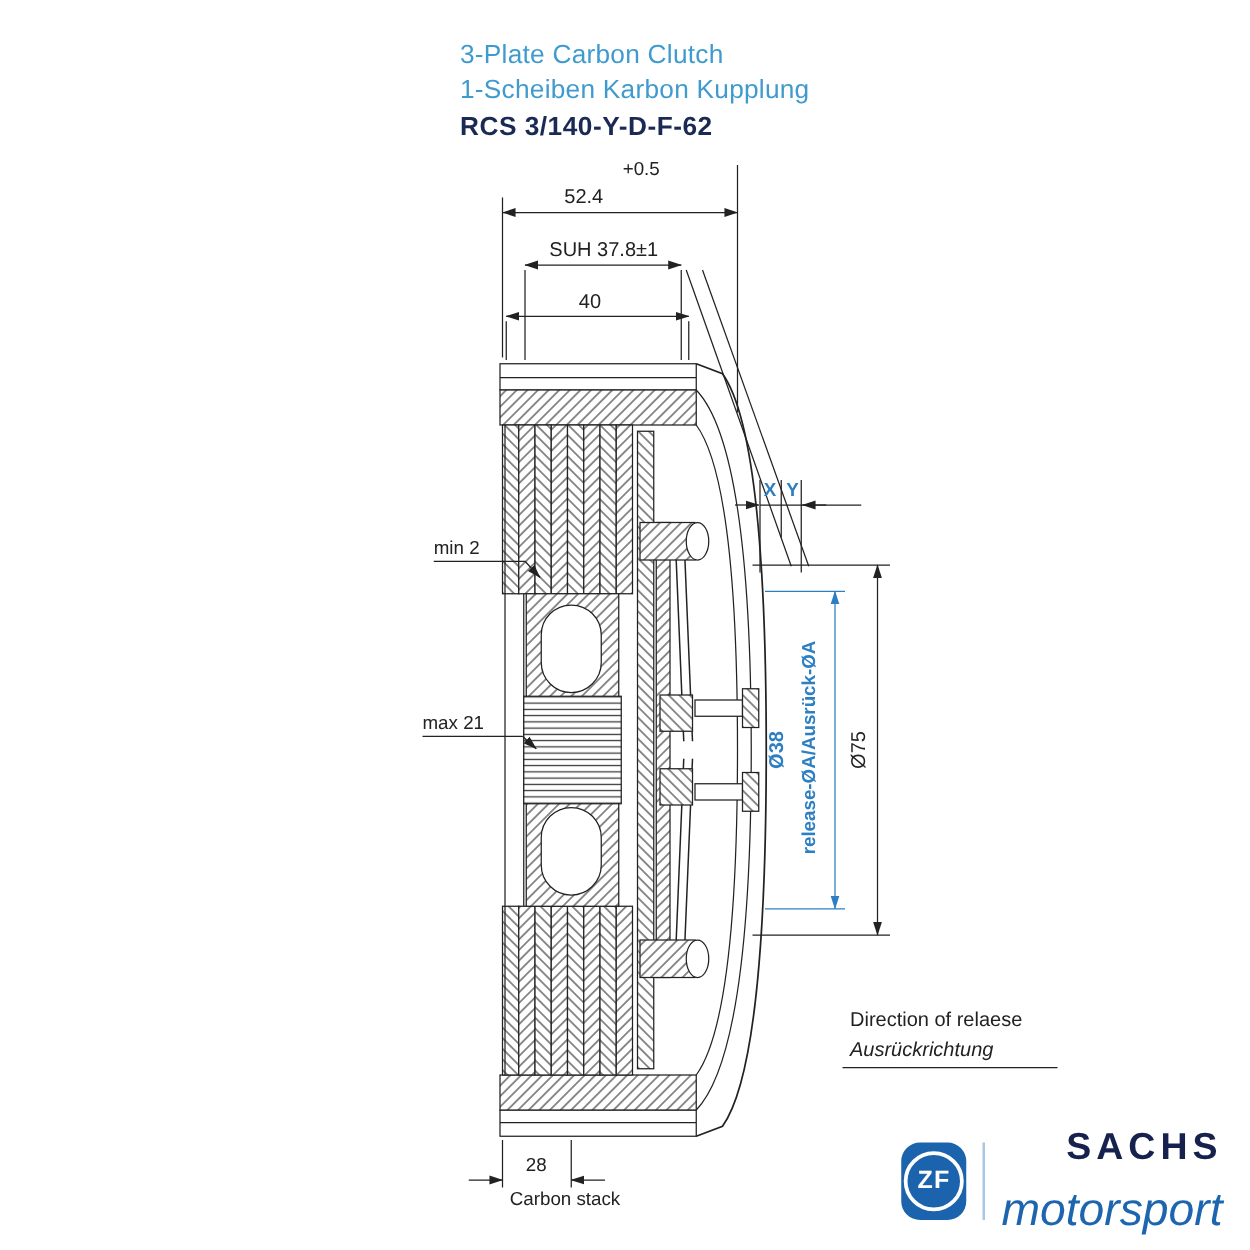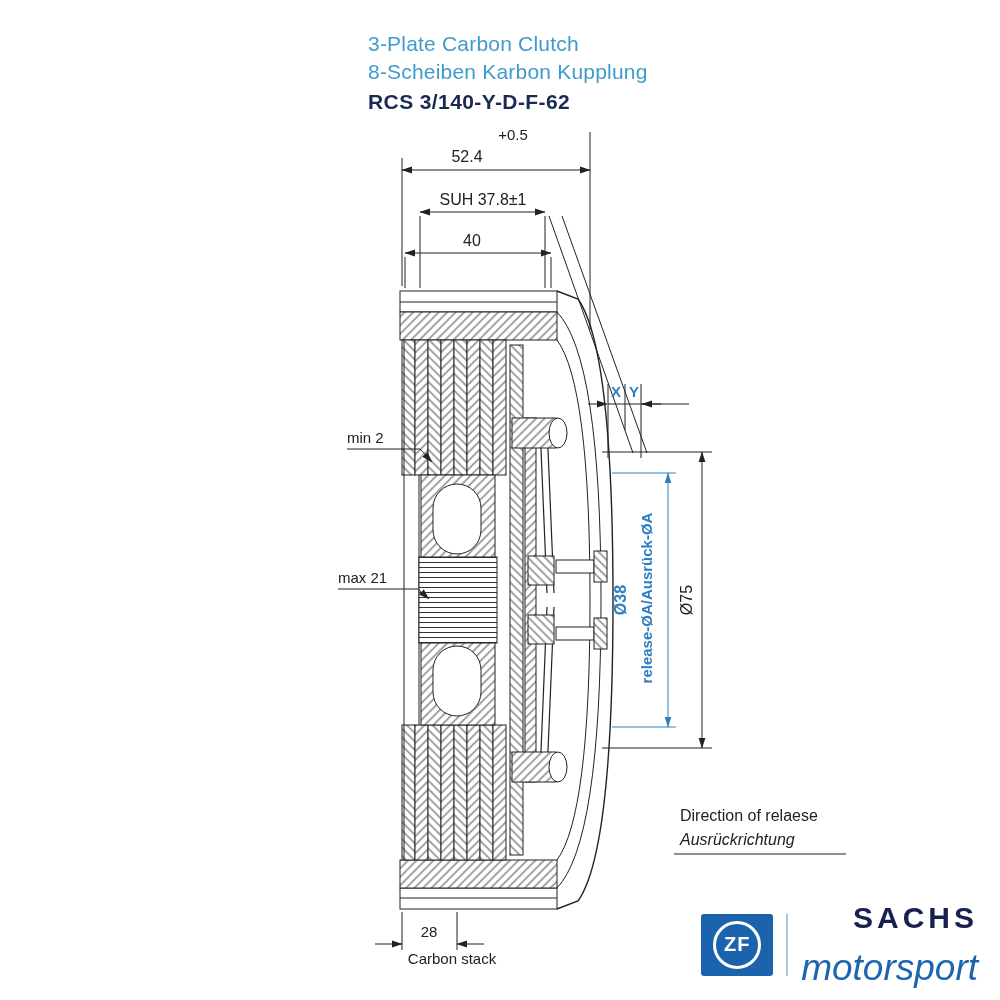--- a/index.html
+++ b/index.html
@@ -11,36 +11,36 @@
   .title-line{font-size:21px;color:#3f9bcd;line-height:28px;letter-spacing:.2px}
   .model{font-size:21px;color:#1b2a55;font-weight:bold;margin-top:4px;letter-spacing:.4px}
 
   svg.drawing{position:absolute;left:0;top:0}
   .dim{font-size:15px;fill:#222;font-family:"Liberation Sans",sans-serif}
   .dim-lg{font-size:16px;fill:#222;font-family:"Liberation Sans",sans-serif}
   .blue{fill:#2e7fc2;font-weight:bold}
   .italic{font-style:italic}
 
   .brand{position:absolute;right:22px;bottom:14px;display:flex;align-items:center;gap:13px}
-  .zf-box{width:72px;height:62px;background:#1b64ad;border-radius:3px;display:flex;align-items:center;justify-content:center}
+  .zf-box{width:52px;height:62px;background:#1b64ad;border-radius:15px;display:flex;align-items:center;justify-content:center}
   .zf-ring{width:48px;height:48px;border:3px solid #fff;border-radius:50%;display:flex;align-items:center;justify-content:center}
   .zf-text{color:#fff;font-weight:bold;font-size:20px;letter-spacing:1px}
   .brand-divider{width:2px;height:62px;background:#a9c6e4}
   .sachs-block{text-align:right}
   .sachs{font-size:30px;font-weight:bold;color:#16224d;letter-spacing:4px;line-height:30px}
   .motorsport{font-size:37px;font-weight:normal;font-style:italic;color:#1e65b0;line-height:37px;margin-top:16px}
 </style>
 </head>
 <body>
 
 <div class="sheet">
 
   <div class="title-block">
     <div class="title-line">3-Plate Carbon Clutch</div>
-    <div class="title-line">8-Scheiben Karbon Kupplung</div>
+    <div class="title-line">1-Scheiben Karbon Kupplung</div>
     <div class="model">RCS 3/140-Y-D-F-62</div>
   </div>
 
   <svg class="drawing" width="1000" height="1000" viewBox="0 0 1000 1000">
     <defs>
       <pattern id="h1" width="6" height="6" patternUnits="userSpaceOnUse" patternTransform="rotate(45)">
         <rect width="6" height="6" fill="#fff"></rect>
         <line x1="3" y1="0" x2="3" y2="6" stroke="#4a4a4a" stroke-width="1"></line>
       </pattern>
       <pattern id="h2" width="6" height="6" patternUnits="userSpaceOnUse" patternTransform="rotate(135)">

